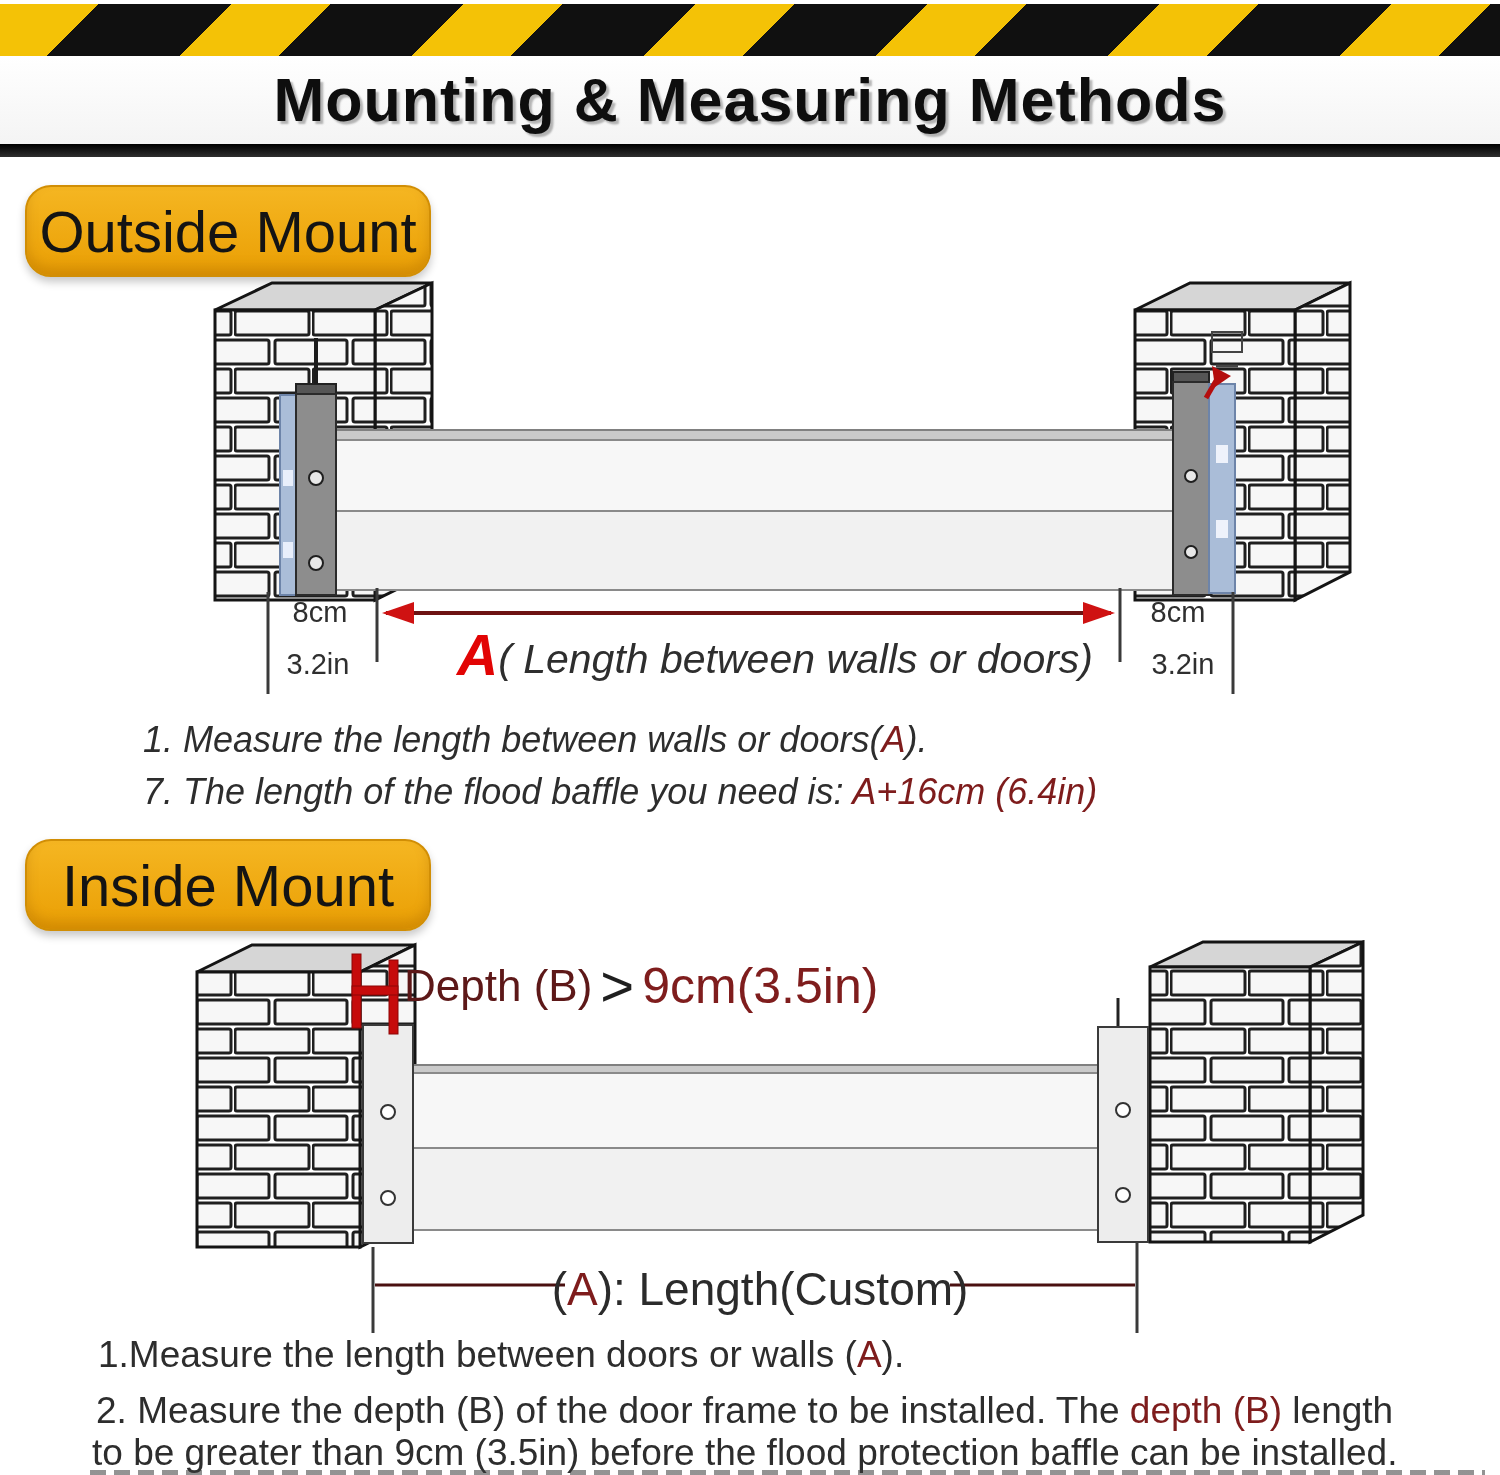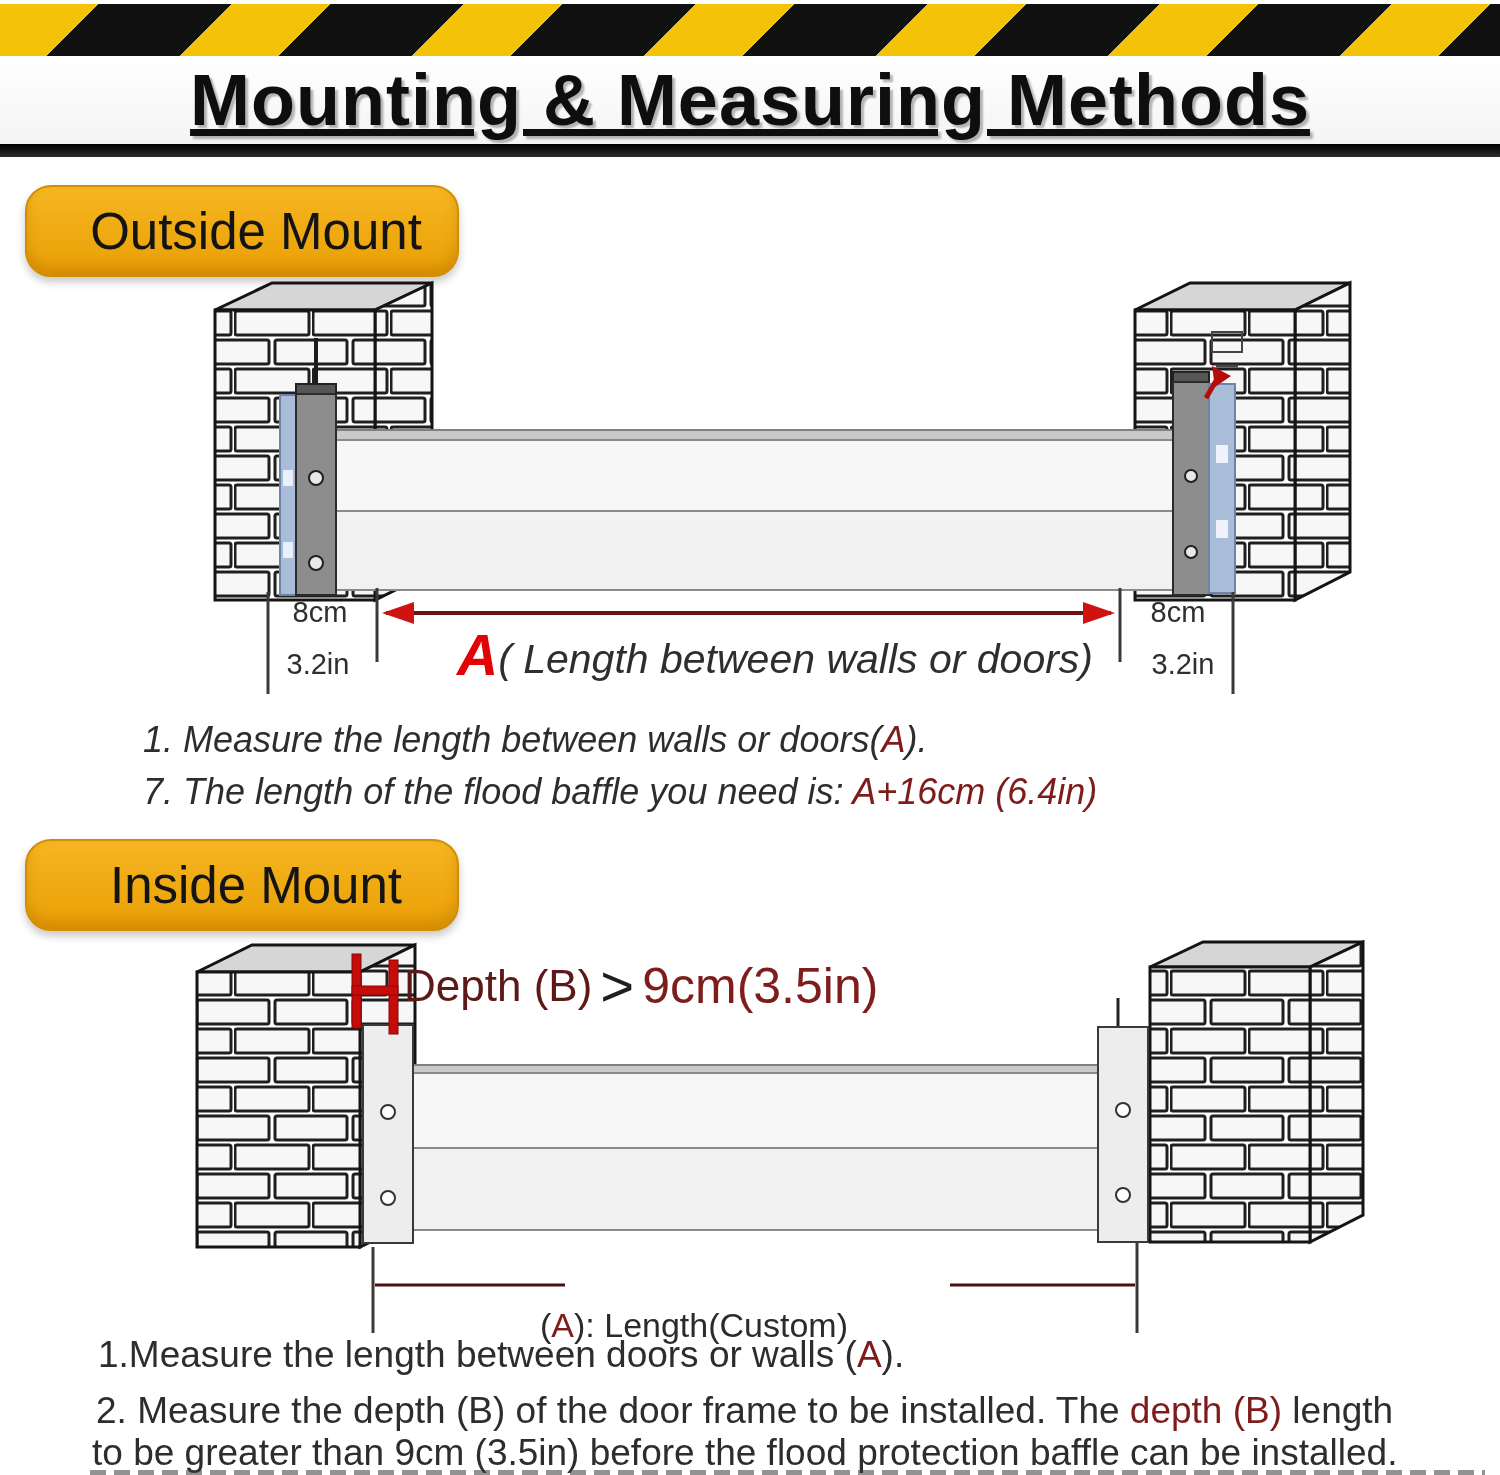--- a/index.html
+++ b/index.html
@@ -6,50 +6,50 @@
   .page{position:relative;width:1500px;height:1475px;background:#ffffff;overflow:hidden;
         font-family:"Liberation Sans",sans-serif;}
   .abs{position:absolute;}
 
   
   .hazard{left:0;top:0;width:1500px;height:52px;
     background:repeating-linear-gradient(135deg,#f4c206 0 70px,#101010 70px 164px);
     border-top:4px solid #ffffff;box-shadow:0 3px 5px rgba(0,0,0,.25);}
   .title-band{left:0;top:56px;width:1500px;height:88px;background:linear-gradient(180deg,#ffffff,#f4f4f4);
     display:flex;align-items:center;justify-content:center;}
-  .page-title{font-size:72px;font-weight:900;letter-spacing:1px;color:#0e0e0e;
-    text-shadow:3px 3px 2px rgba(0,0,0,.28);white-space:nowrap;text-decoration:underline;}
+  .page-title{font-size:61px;font-weight:900;letter-spacing:1px;color:#0e0e0e;
+    text-shadow:3px 3px 2px rgba(0,0,0,.28);white-space:nowrap;}
   .black-bar{left:0;top:144px;width:1500px;height:13px;background:linear-gradient(180deg,#000,#2e2e2e);}
 
   
   .badge{left:25px;width:402px;height:88px;border-radius:26px;
     background:linear-gradient(180deg,#f5b622,#ea9f04);border:2px solid #d18e05;
     box-shadow:0 5px 8px rgba(0,0,0,.22), inset 0 -8px 12px rgba(150,90,0,.28);
     display:flex;align-items:center;justify-content:center;
-    font-size:51px;font-weight:500;color:#141414;white-space:nowrap;padding-left:28px;}
+    font-size:58px;font-weight:500;color:#141414;white-space:nowrap;}
   .badge-outside{top:185px;}
   .badge-inside{top:839px;}
 
   
   .diagram{left:0;display:block;}
   .d1{top:280px;}
   .d2{top:940px;}
 
   
   .mlabel{font-size:29px;color:#2f2f2f;text-align:center;white-space:nowrap;}
   .span-label{font-size:41px;color:#2e2e2e;text-align:center;white-space:nowrap;font-style:italic;}
   .span-label .bigA{font-size:57px;font-weight:700;color:#e20404;vertical-align:-2px;}
   .step{margin:5px;font-size:36px;color:#2d2d2d;white-space:nowrap;font-style:italic;}
   .bstep{margin:0;font-size:37px;color:#2d2d2d;white-space:nowrap;}
   .maroon{color:#7e1c1c;}
   .depth-lab{display:flex;align-items:center;gap:8px;white-space:nowrap;}
   .depth-pre{font-size:44px;color:#5d1818;}
   .depth-gt{font-size:58px;color:#1f1f1f;font-weight:400;}
   .depth-val{font-size:50px;color:#7f1d1d;}
-  .len-lab{font-size:34px;color:#2b2b2b;text-align:left;white-space:nowrap;margin-top:44px;}
+  .len-lab{font-size:46px;color:#2b2b2b;text-align:center;white-space:nowrap;}
   .edge-smudge{left:90px;bottom:0;width:1395px;height:5px;opacity:.55;
     background:repeating-linear-gradient(90deg,#3a3a3a 0 16px,transparent 16px 24px);}
 </style>
 </head>
 <body>
 
 <div class="page">
 
   <div class="abs hazard"></div>
   <div class="abs title-band">

